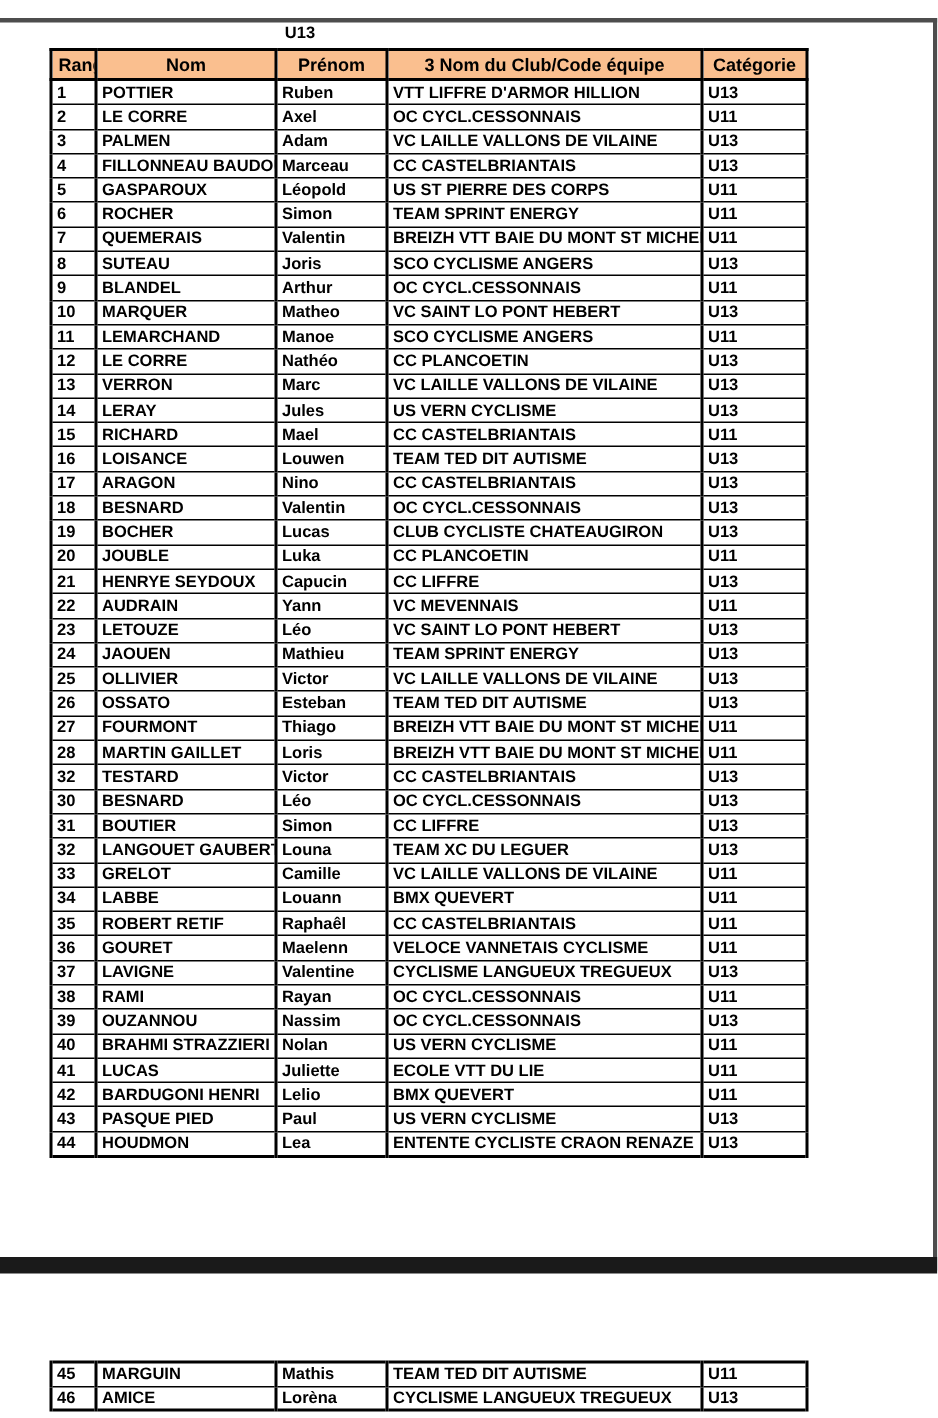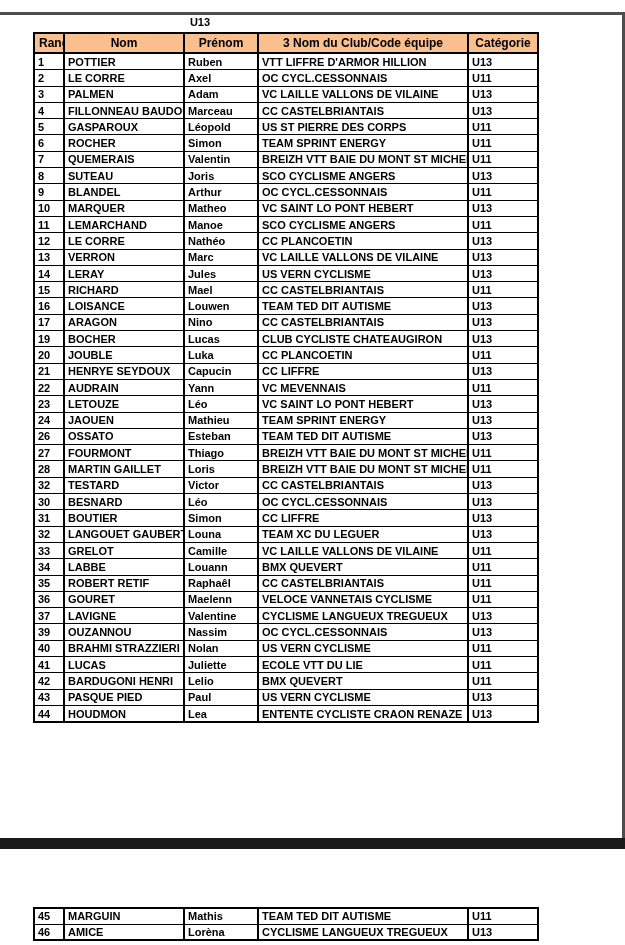--- a/index.html
+++ b/index.html
@@ -228,20 +228,27 @@
           <td>U13</td>
         </tr>
         <tr>
           <td>17</td>
           <td>ARAGON</td>
           <td>Nino</td>
           <td>CC CASTELBRIANTAIS</td>
           <td>U13</td>
         </tr>
         <tr>
+          <td>18</td>
+          <td>BESNARD</td>
+          <td>Valentin</td>
+          <td>OC CYCL.CESSONNAIS</td>
+          <td>U13</td>
+        </tr>
+        <tr>
           <td>19</td>
           <td>BOCHER</td>
           <td>Lucas</td>
           <td>CLUB CYCLISTE CHATEAUGIRON</td>
           <td>U13</td>
         </tr>
         <tr>
           <td>20</td>
           <td>JOUBLE</td>
           <td>Luka</td>
@@ -270,20 +277,27 @@
           <td>U13</td>
         </tr>
         <tr>
           <td>24</td>
           <td>JAOUEN</td>
           <td>Mathieu</td>
           <td>TEAM SPRINT ENERGY</td>
           <td>U13</td>
         </tr>
         <tr>
+          <td>25</td>
+          <td>OLLIVIER</td>
+          <td>Victor</td>
+          <td>VC LAILLE VALLONS DE VILAINE</td>
+          <td>U13</td>
+        </tr>
+        <tr>
           <td>26</td>
           <td>OSSATO</td>
           <td>Esteban</td>
           <td>TEAM TED DIT AUTISME</td>
           <td>U13</td>
         </tr>
         <tr>
           <td>27</td>
           <td>FOURMONT</td>
           <td>Thiago</td>
@@ -352,20 +366,27 @@
           <td>Maelenn</td>
           <td>VELOCE VANNETAIS CYCLISME</td>
           <td>U11</td>
         </tr>
         <tr>
           <td>37</td>
           <td>LAVIGNE</td>
           <td>Valentine</td>
           <td>CYCLISME LANGUEUX TREGUEUX</td>
           <td>U13</td>
+        </tr>
+        <tr>
+          <td>38</td>
+          <td>RAMI</td>
+          <td>Rayan</td>
+          <td>OC CYCL.CESSONNAIS</td>
+          <td>U11</td>
         </tr>
         <tr>
           <td>39</td>
           <td>OUZANNOU</td>
           <td>Nassim</td>
           <td>OC CYCL.CESSONNAIS</td>
           <td>U13</td>
         </tr>
         <tr>
           <td>40</td>

